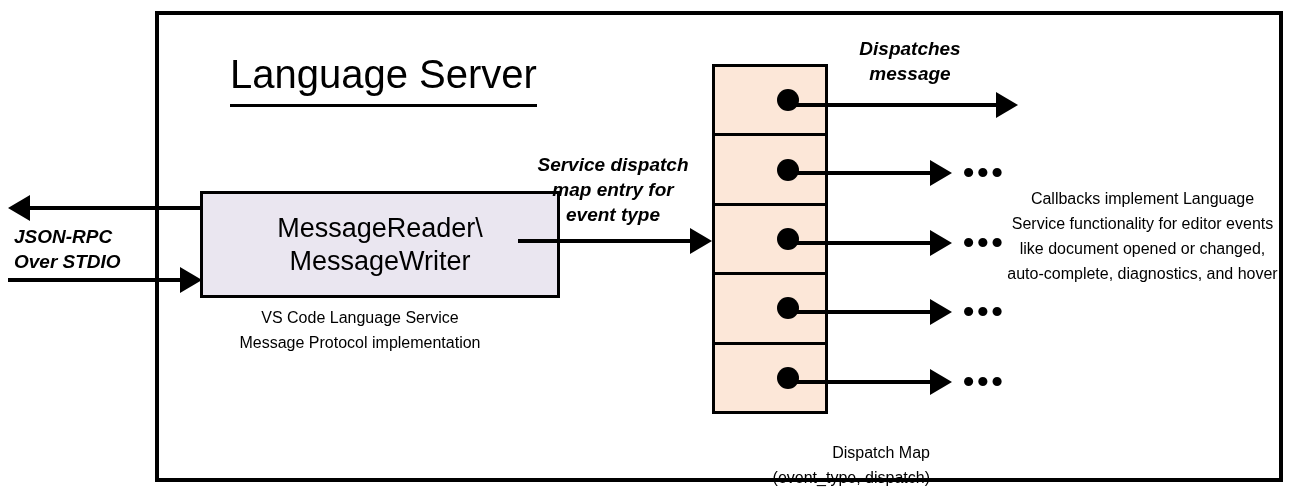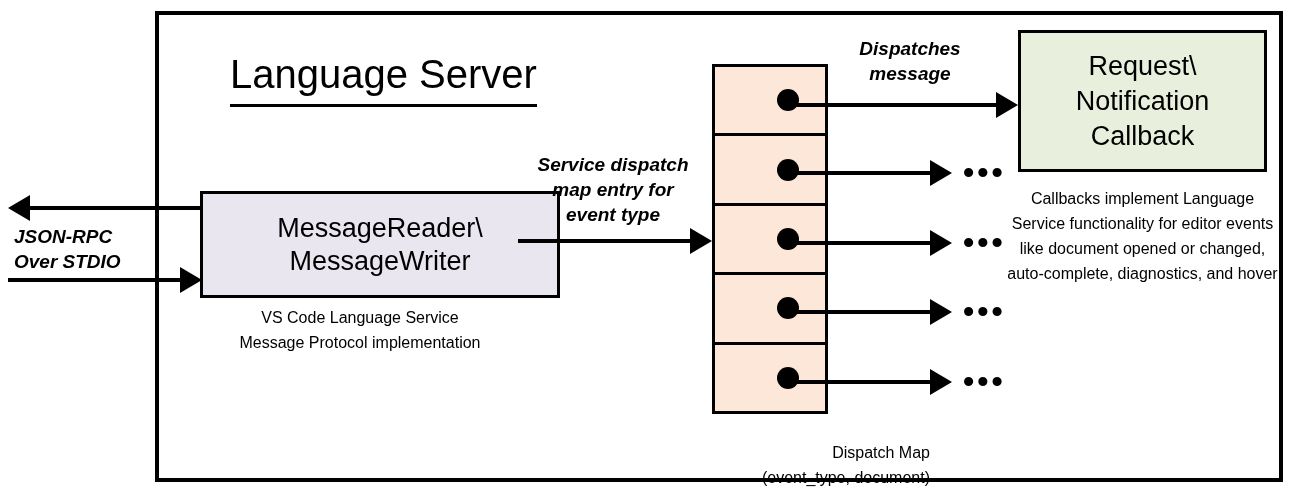--- a/index.html
+++ b/index.html
@@ -226,21 +226,21 @@
       </div>
     <div class="map-cell">
         <span class="map-dot"></span>
       </div>
     <div class="map-cell">
         <span class="map-dot"></span>
       </div>
   </div>
   <div id="dispatch-map-caption" class="abs caption">
     <div>Dispatch Map</div>
-    <div>(event_type, document)</div>
+    <div>(event_type, dispatch)</div>
   </div>
 
   <div class="abs hline" style="left:784px; top:103px; width:217px;"></div>
   <div class="abs arrow-right" style="left:996px; top:92px;"></div>
   <div id="dispatches-label" class="abs edge-label">
     <div>Dispatches</div>
     <div>message</div>
   </div>
 
   <div class="abs hline" style="left:784px; top:171px; width:152px;"></div>
@@ -252,22 +252,15 @@
   <div class="abs ellipsis" style="left:963px; top:235px;">•••</div>
 
   <div class="abs hline" style="left:784px; top:310px; width:152px;"></div>
   <div class="abs arrow-right" style="left:930px; top:299px;"></div>
   <div class="abs ellipsis" style="left:963px; top:304px;">•••</div>
 
   <div class="abs hline" style="left:784px; top:380px; width:152px;"></div>
   <div class="abs arrow-right" style="left:930px; top:369px;"></div>
   <div class="abs ellipsis" style="left:963px; top:374px;">•••</div>
 
-  <div id="callback-box" class="abs node-box">
-    <div>
-      <div>Request\</div>
-      <div>Notification</div>
-      <div>Callback</div>
-    </div>
-  </div>
   <div id="callback-caption" class="abs caption">Callbacks implement Language Service functionality for editor events like document opened or changed, auto-complete, diagnostics, and hover</div>
 
 </div>
 
 </body></html>

